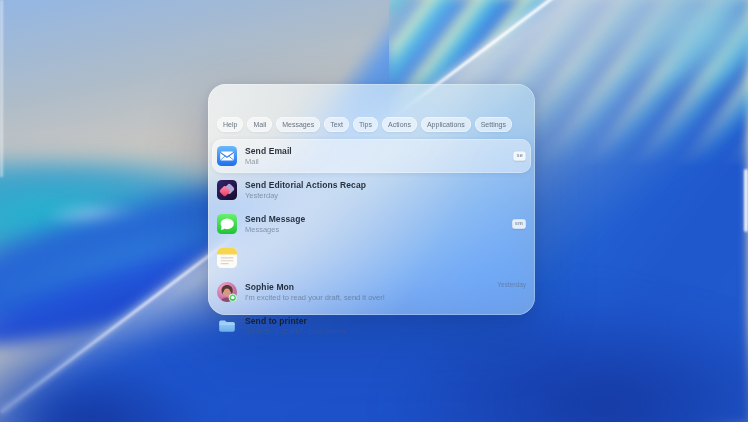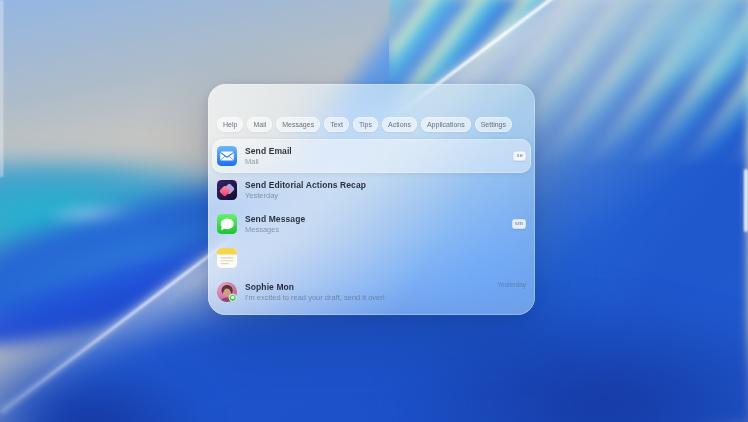--- a/index.html
+++ b/index.html
@@ -215,16 +215,34 @@
             <ellipse cx="15.7" cy="15.5" rx="1.8" ry="1.5" fill="#fff"></ellipse>
           </svg>
         </span>
         <div class="texts">
           <div class="title">Sophie Mon</div>
           <div class="subtitle">I'm excited to read your draft, send it over!</div>
         </div>
         <span class="meta">Yesterday</span>
       </div>
 
+      <div class="row">
+        <span class="app-icon">
+          <svg viewBox="0 0 20 20">
+            <defs>
+                <linearGradient id="gfold" x1="0" y1="0" x2="0" y2="1">
+              <stop offset="0" stop-color="#a6d3f6"></stop>
+                  <stop offset="1" stop-color="#6aaeee"></stop>
+            </linearGradient>
+              </defs>
+            <path d="M2.2 6 a1.6 1.6 0 0 1 1.6-1.6 h4.1 l1.7 1.7 h6.6 a1.6 1.6 0 0 1 1.6 1.6 v6.1 a1.9 1.9 0 0 1-1.9 1.9 H4.1 a1.9 1.9 0 0 1-1.9-1.9 Z" fill="url(#gfold)"></path>
+            <path d="M2.2 7.6 h15.6 v1 H2.2 Z" fill="#bfe0fa" opacity=".8"></path>
+          </svg>
+        </span>
+        <div class="texts">
+          <div class="title">Send to printer</div>
+          <div class="subtitle">3/29/25, 3:41 PM · Documents</div>
+        </div>
+      </div>
 
     </div>
   </div>
 </div>
 
 </body></html>

